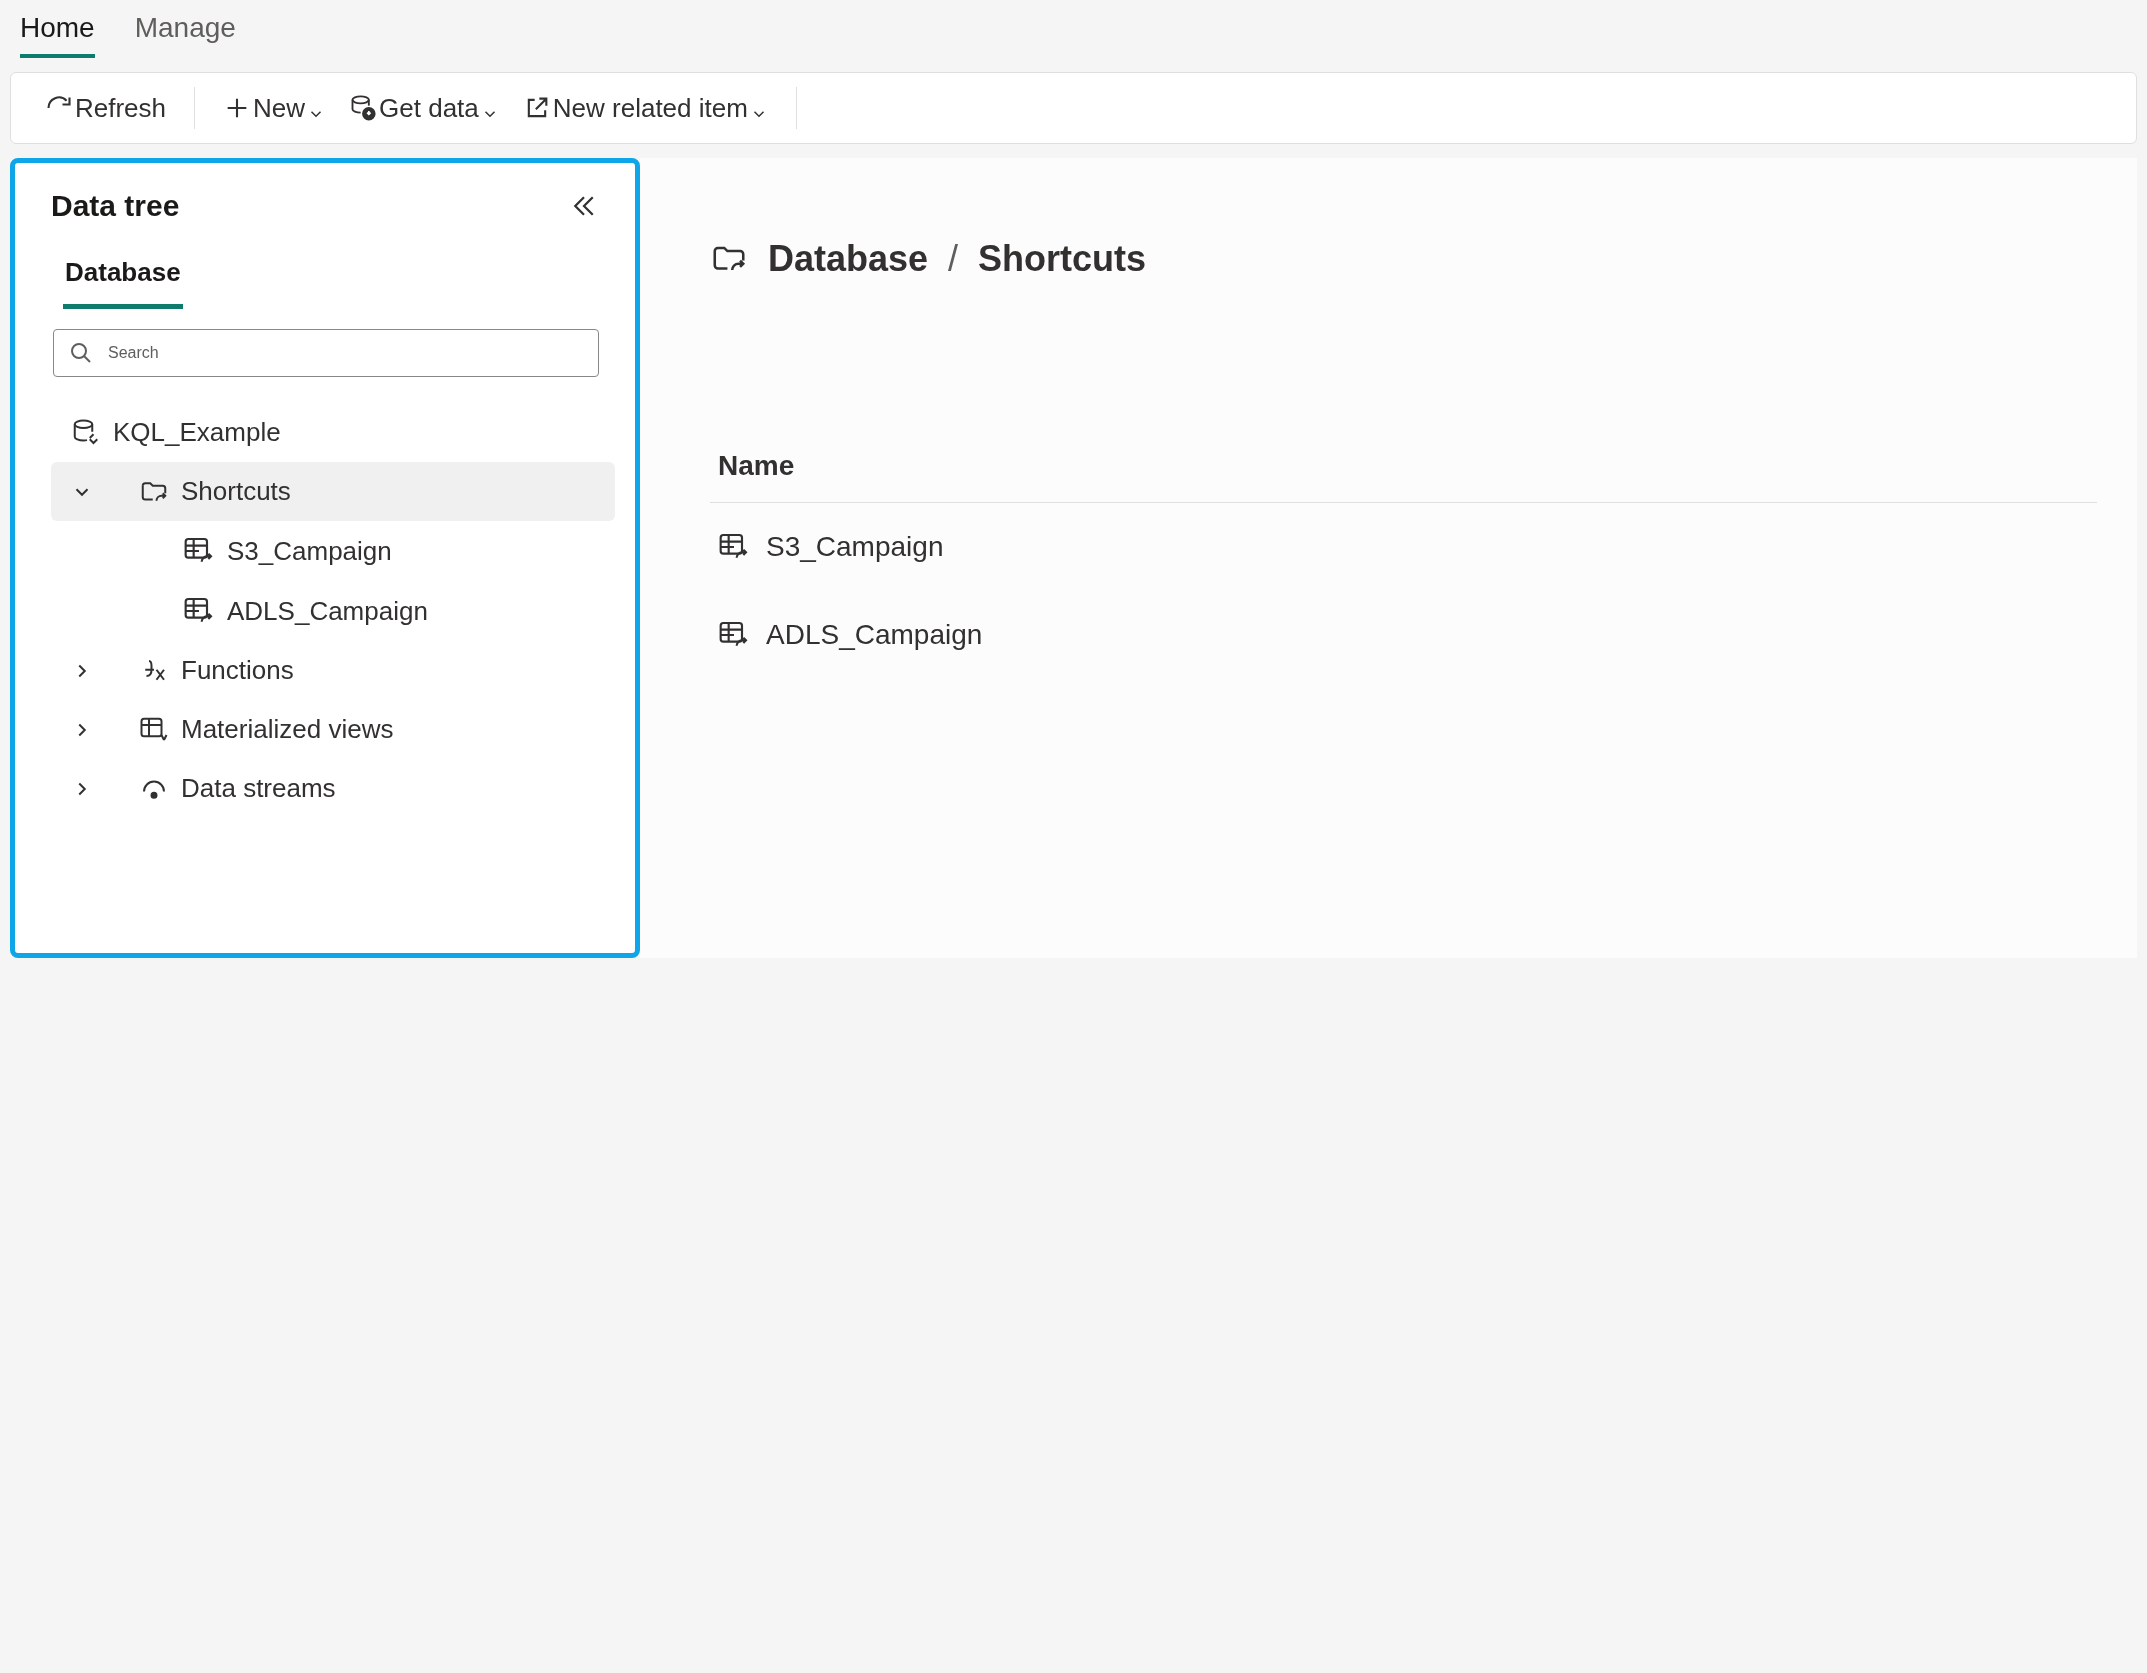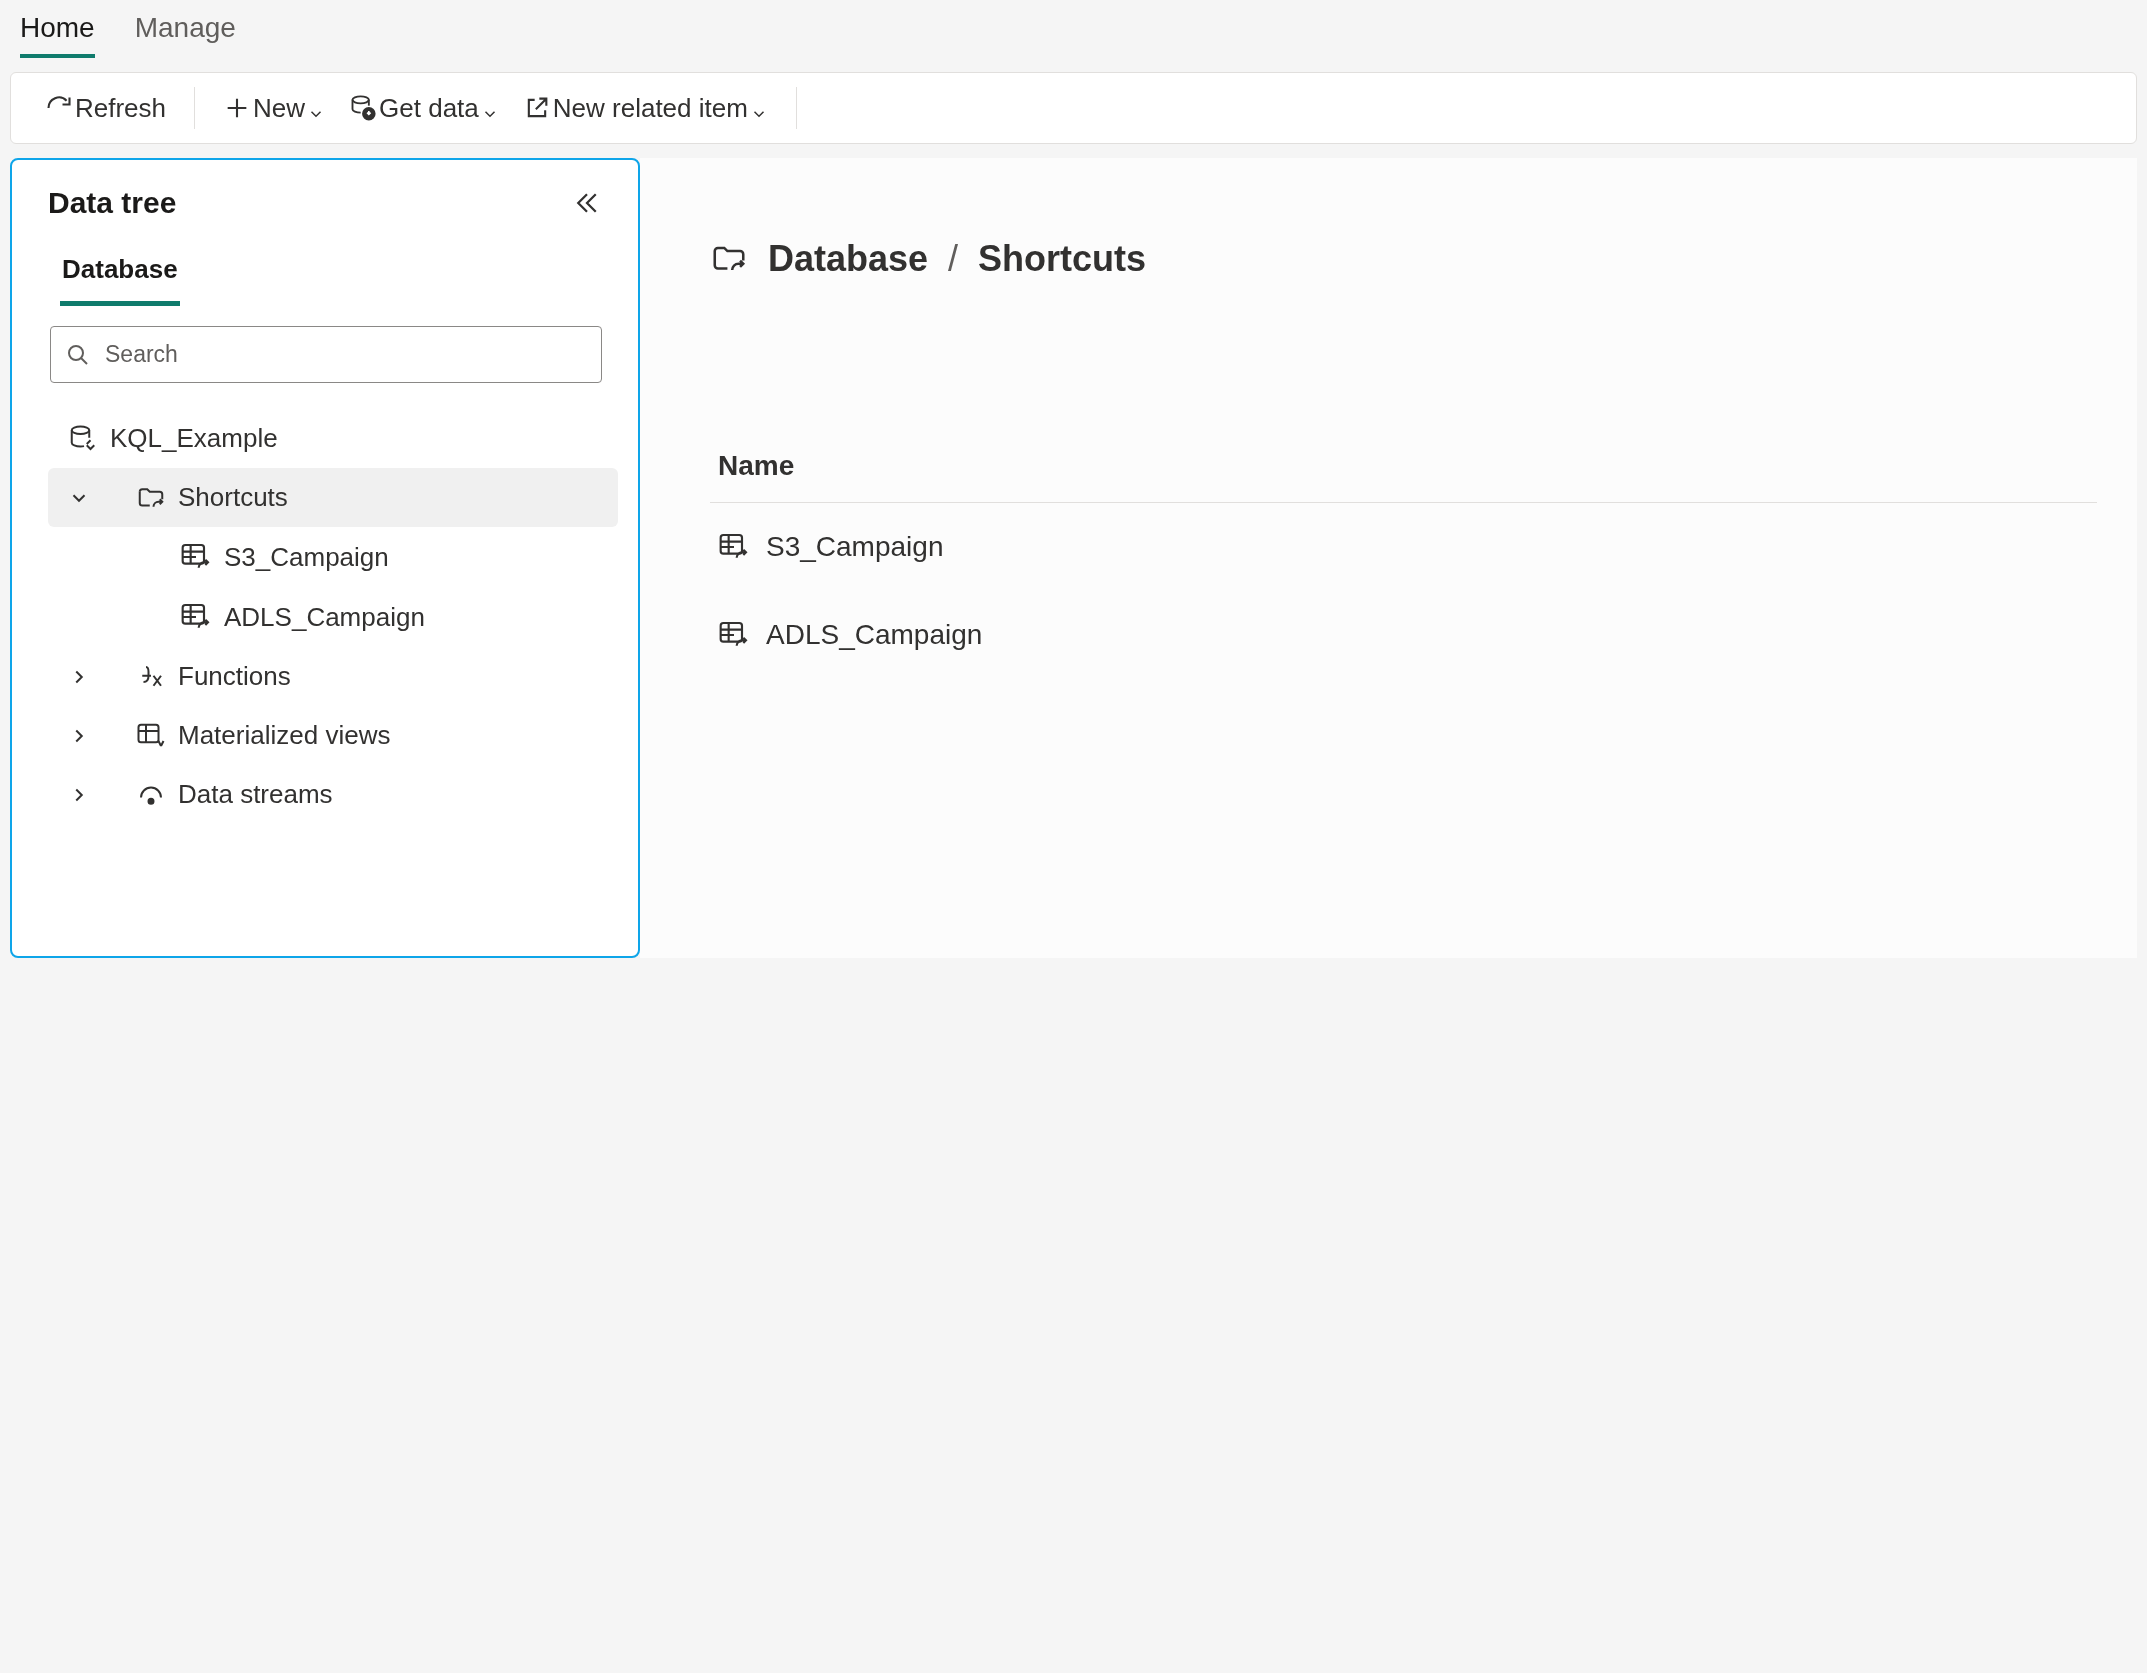--- a/index.html
+++ b/index.html
@@ -70,21 +70,21 @@
     
     .main-container {
       display: flex;
       gap: 0;
       margin: 0 10px;
     }
     
     
     .sidebar {
       background: white;
-      border: 2px solid #0ea5e9;
+      border: 5px solid #0ea5e9;
       border-radius: 8px;
       width: 630px;
       padding: 26px 0 20px 0;
       min-height: 800px;
     }
     .sidebar-header {
       display: flex;
       justify-content: space-between;
       align-items: center;
       padding: 0 36px 20px 36px;
@@ -114,21 +114,21 @@
     }
     
     
     .search-container {
       margin: 20px 36px 20px 38px;
       position: relative;
     }
     .search-input {
       width: 100%;
       padding: 14px 14px 14px 54px;
-      font-size: 23px;
+      font-size: 16px;
       border: 1px solid #8a8886;
       border-radius: 4px;
       outline: none;
       color: #605e5c;
     }
     .search-input::placeholder {
       color: #605e5c;
     }
     .search-icon-wrap {
       position: absolute;

